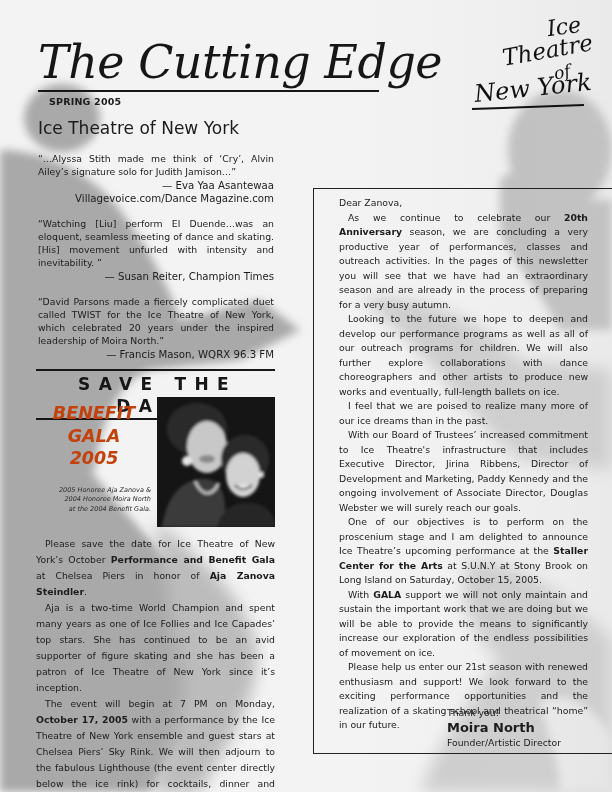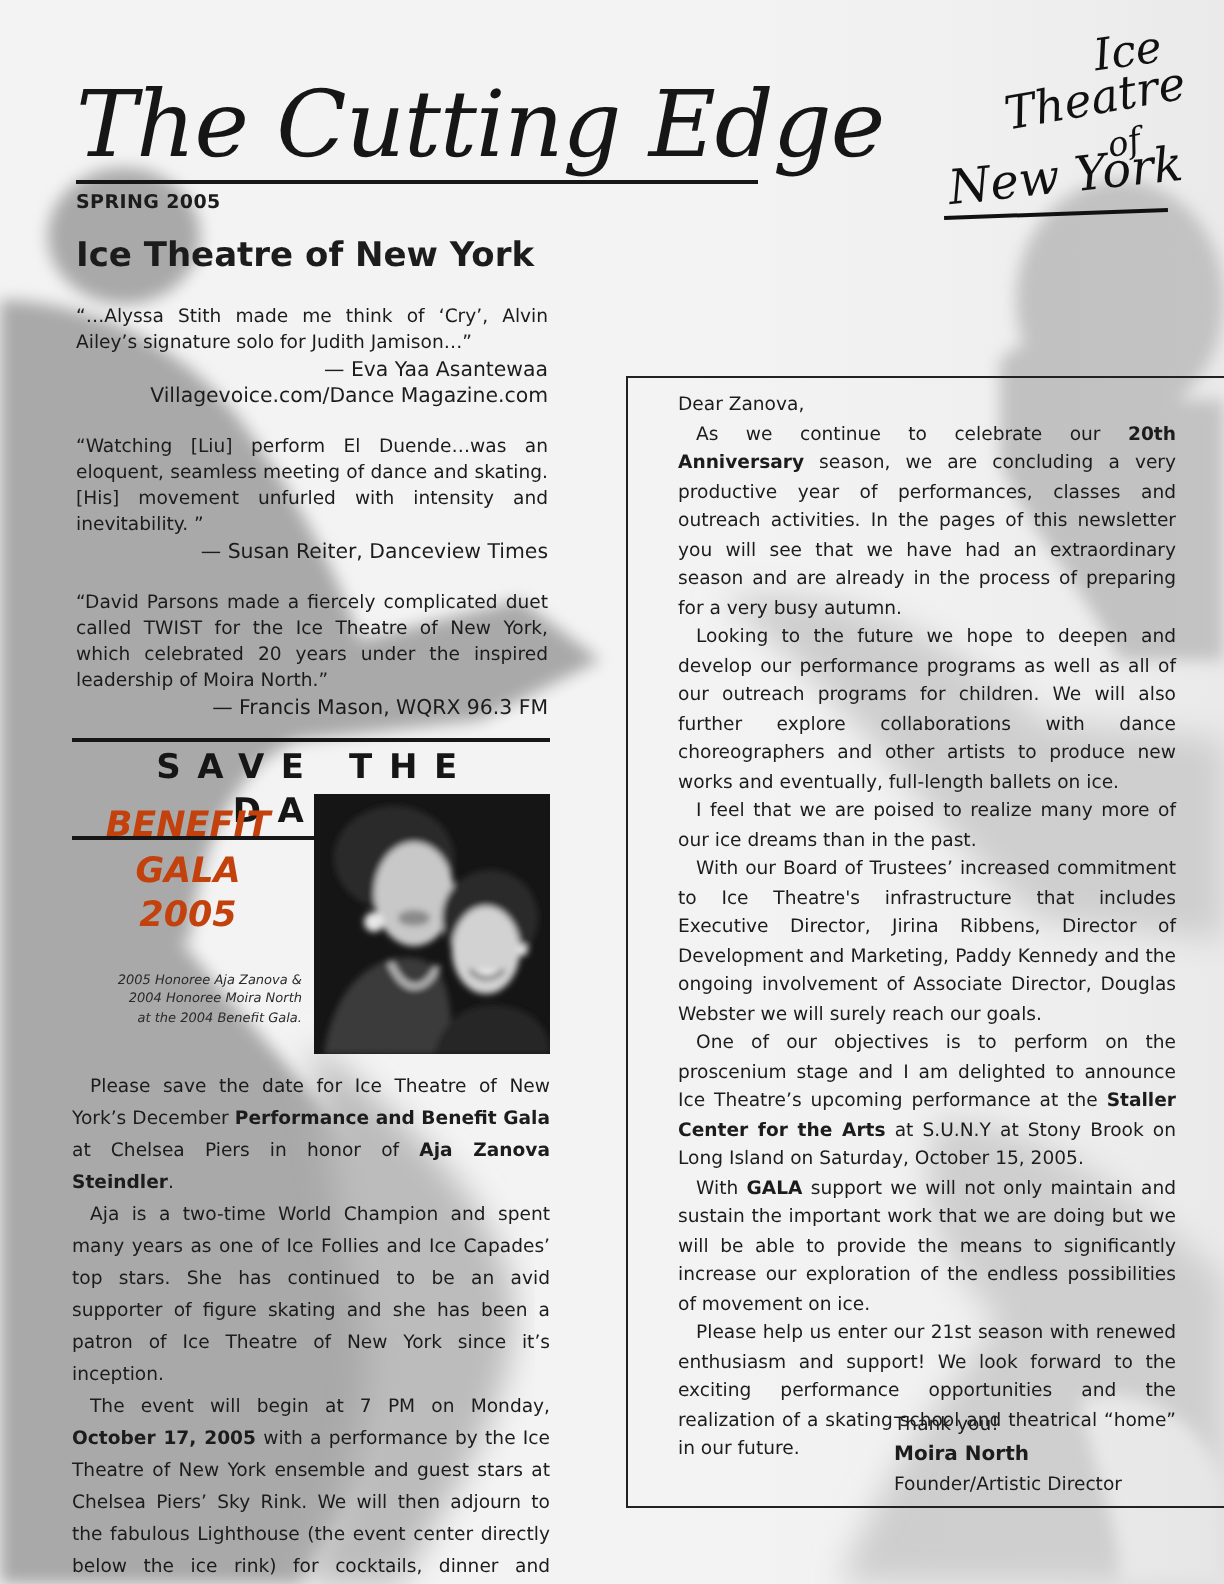--- a/index.html
+++ b/index.html
@@ -13,22 +13,22 @@
   .abs { position: absolute; z-index: 2; }
 
   
   .title {
     left: 38px; top: 36px; width: 410px;
     font-family: "DejaVu Serif", serif; font-style: italic; font-weight: normal;
     font-size: 46px; line-height: 52px; letter-spacing: -0.5px;
     color: #161616; white-space: nowrap;
   }
   .title-rule { left: 38px; top: 90px; width: 341px; height: 2px; background: #161616; }
-  .season { left: 38px; top: 96px; font-weight: bold; font-size: 9.5px; letter-spacing: 0.2px; }
-  .org { left: 38px; top: 118px; font-weight: bold; font-size: 17px; }
+  .season { left: 49px; top: 96px; font-weight: bold; font-size: 9.5px; letter-spacing: 0.2px; }
+  .org { left: 38px; top: 118px; font-weight: normal; font-size: 17px; }
   .logo { left: 462px; top: 12px; width: 125px; height: 100px; }
   .logo-text {
     position: absolute; font-family: "DejaVu Serif", serif; font-style: italic;
     color: #111; line-height: 1; white-space: nowrap;
   }
 
   
   .quotes { left: 38px; top: 153px; width: 236px; font-size: 9.3px; line-height: 12.9px; }
   .quote { margin: 0 0 13px 0; }
   .quote .q { text-align: justify; text-align-last: left; }
@@ -119,21 +119,21 @@
 </div>
 
 <div class="abs quotes">
   <div class="quote">
     <div class="q">“…Alyssa Stith made me think of ‘Cry’, Alvin Ailey’s signature solo for Judith Jamison…”</div>
     <div class="attr">— Eva Yaa Asantewaa</div>
     <div class="attr">Villagevoice.com/Dance Magazine.com</div>
   </div>
   <div class="quote">
     <div class="q">“Watching [Liu] perform El Duende…was an eloquent, seamless meeting of dance and skating. [His] movement unfurled with intensity and inevitability. ”</div>
-    <div class="attr">— Susan Reiter, Danceview Times</div>
+    <div class="attr">— Susan Reiter, Champion Times</div>
   </div>
   <div class="quote">
     <div class="q">“David Parsons made a fiercely complicated duet called TWIST for the Ice Theatre of New York, which celebrated 20 years under the inspired leadership of Moira North.”</div>
     <div class="attr">— Francis Mason, WQRX 96.3 FM</div>
   </div>
 </div>
 
 <div class="abs std">
   <div class="std-rule"></div>
   <div class="std-title">SAVE THE DATE</div>
@@ -176,33 +176,33 @@
 
       <ellipse cx="86" cy="78" rx="17" ry="22" fill="#d2d2d2"></ellipse>
       <path d="M78 88 Q86 96 95 88" stroke="#555" stroke-width="2" fill="#f0f0f0"></path>
       <circle cx="104" cy="78" r="3" fill="#e0e0e0"></circle>
       <path d="M60 130 C65 110 80 104 95 106 C110 108 118 118 118 130 Z" fill="#262626"></path>
     </g>
   </svg>
 </div>
 
 <div class="abs gala-body" id="gala-body">
-    <p><span>Please save the date for Ice Theatre of New York’s December </span><b>Performance and Benefit Gala</b><span> at Chelsea Piers in honor of </span><b>Aja Zanova Steindler</b><span>.</span></p>
+    <p><span>Please save the date for Ice Theatre of New York’s October </span><b>Performance and Benefit Gala</b><span> at Chelsea Piers in honor of </span><b>Aja Zanova Steindler</b><span>.</span></p>
     <p><span>Aja is a two-time World Champion and spent many years as one of Ice Follies and Ice Capades’ top stars. She has continued to be an avid supporter of figure skating and she has been a patron of Ice Theatre of New York since it’s inception.</span></p>
     <p><span>The event will begin at 7 PM on Monday, </span><b>October 17, 2005</b><span> with a performance by the Ice Theatre of New York ensemble and guest stars at Chelsea Piers’ Sky Rink.  We will then adjourn to the fabulous Lighthouse (the event center directly below the ice rink) for cocktails, dinner and festivities honoring Aja.</span></p>
   </div>
 
 <div class="abs letter-box"></div>
 <div class="abs letter" id="letter">
   <p class="greet">Dear Zanova,</p>
 <p><span>As we continue to celebrate our </span><b>20th Anniversary</b><span> season, we are concluding a very productive year of performances, classes and outreach activities. In the pages of this newsletter you will see that we have had an extraordinary season and are already in the process of preparing for a very busy autumn.</span></p>
     <p><span>Looking to the future we hope to deepen and develop our performance programs as well as all of our outreach programs for children. We will also further explore collaborations with dance choreographers and other artists to produce new works and eventually, full-length ballets on ice.</span></p>
     <p><span>I feel that we are poised to realize many more of our ice dreams than in the past.</span></p>
     <p><span>With our Board of Trustees’ increased commitment to Ice Theatre's infrastructure that includes Executive Director, Jirina Ribbens, Director of Development and Marketing, Paddy Kennedy and the ongoing involvement of Associate Director, Douglas Webster we will surely reach our goals.</span></p>
     <p><span>One of our objectives is to perform on the proscenium stage and I am delighted to announce Ice Theatre’s upcoming performance at the </span><b>Staller Center for the Arts</b><span> at S.U.N.Y at Stony Brook on Long Island on Saturday, October 15, 2005.</span></p>
     <p><span>With </span><b>GALA</b><span> support we will not only maintain and sustain the important work that we are doing but we will be able to provide the means to significantly increase our exploration of the endless possibilities of movement on ice.</span></p>
     <p><span>Please help us enter our 21st season with renewed enthusiasm and support! We look forward to the exciting performance opportunities and the realization of a skating school and theatrical “home” in our future.</span></p>
   </div>
 <div class="abs sign">
   <div>Thank you!</div>
-  <div style="font-weight:bold;font-size:10px;">Moira North</div>
+  <div style="font-weight:bold;font-size:13px;">Moira North</div>
   <div>Founder/Artistic Director</div>
 </div>
 
 </body></html>

